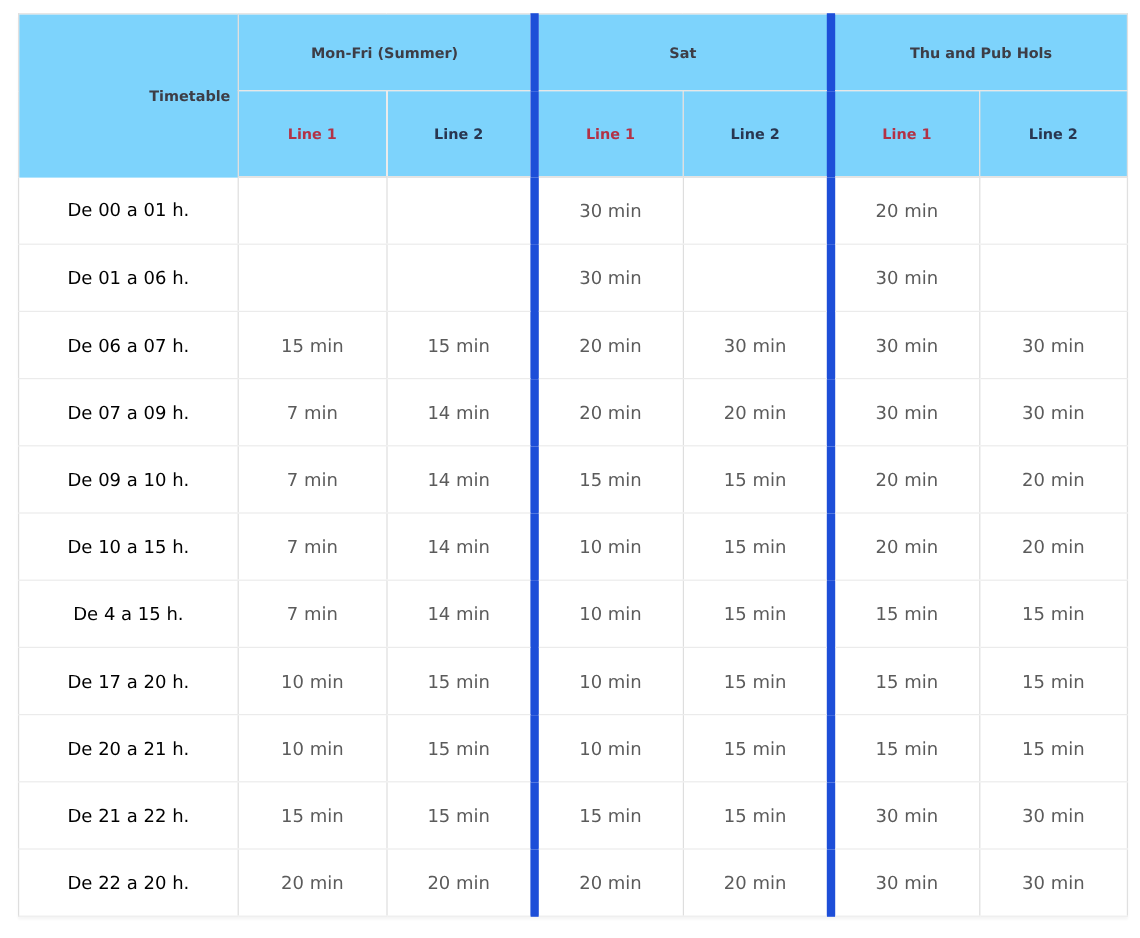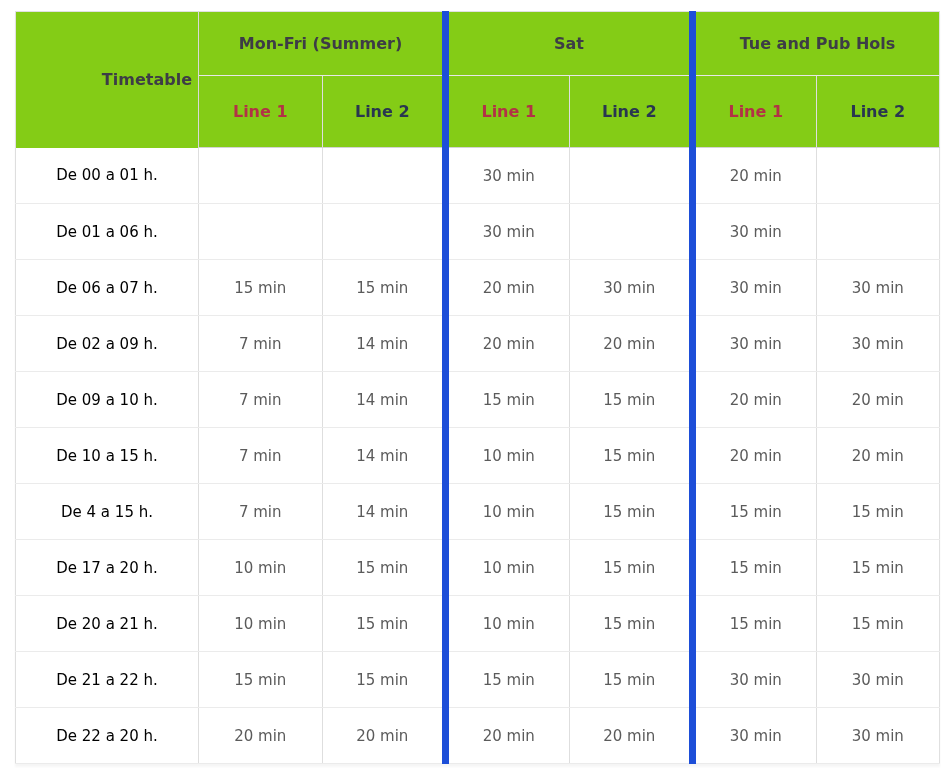--- a/index.html
+++ b/index.html
@@ -24,23 +24,23 @@
   }
   col.c-time { width: 183px; }
   th, td {
     text-align: center;
     vertical-align: middle;
     padding: 0 6px;
     overflow: hidden;
     white-space: nowrap;
   }
   thead th {
-    background: #84cc16;
+    background: #7dd3fc;
     color: #3d3d46;
-    font-size: 16px;
+    font-size: 12px;
     font-weight: 700;
   }
   th.corner {
     border-right: 1px solid #d9d9d9;
     text-align: right;
   }
   th.group {
     height: 63px;
     border-left: 1px solid #d9d9d9;
     border-bottom: 1px solid #e7e7e7;
@@ -76,21 +76,21 @@
         <col>
         <col>
         <col>
         <col>
     </colgroup>
     <thead>
       <tr>
         <th class="corner" rowspan="2">Timetable</th>
         <th class="group" colspan="2">Mon-Fri (Summer)</th>
         <th class="group gb" colspan="2">Sat</th>
-        <th class="group gb" colspan="2">Tue and Pub Hols</th>
+        <th class="group gb" colspan="2">Thu and Pub Hols</th>
       </tr>
       <tr>
         <th class="line l1" style="color: rgb(178, 50, 70);">Line 1</th>
         <th class="line l2" style="color: rgb(41, 54, 80);">Line 2</th>
         <th class="line l1 gb" style="color: rgb(178, 50, 70);">Line 1</th>
         <th class="line l2" style="color: rgb(41, 54, 80);">Line 2</th>
         <th class="line l1 gb" style="color: rgb(178, 50, 70);">Line 1</th>
         <th class="line l2" style="color: rgb(41, 54, 80);">Line 2</th>
       </tr>
     </thead>
@@ -116,21 +116,21 @@
       <tr>
         <td class="time">De 06 a 07 h.</td>
         <td>15 min</td>
         <td>15 min</td>
         <td class="gb">20 min</td>
         <td>30 min</td>
         <td class="gb">30 min</td>
         <td>30 min</td>
       </tr>
       <tr>
-        <td class="time">De 02 a 09 h.</td>
+        <td class="time">De 07 a 09 h.</td>
         <td>7 min</td>
         <td>14 min</td>
         <td class="gb">20 min</td>
         <td>20 min</td>
         <td class="gb">30 min</td>
         <td>30 min</td>
       </tr>
       <tr>
         <td class="time">De 09 a 10 h.</td>
         <td>7 min</td>

